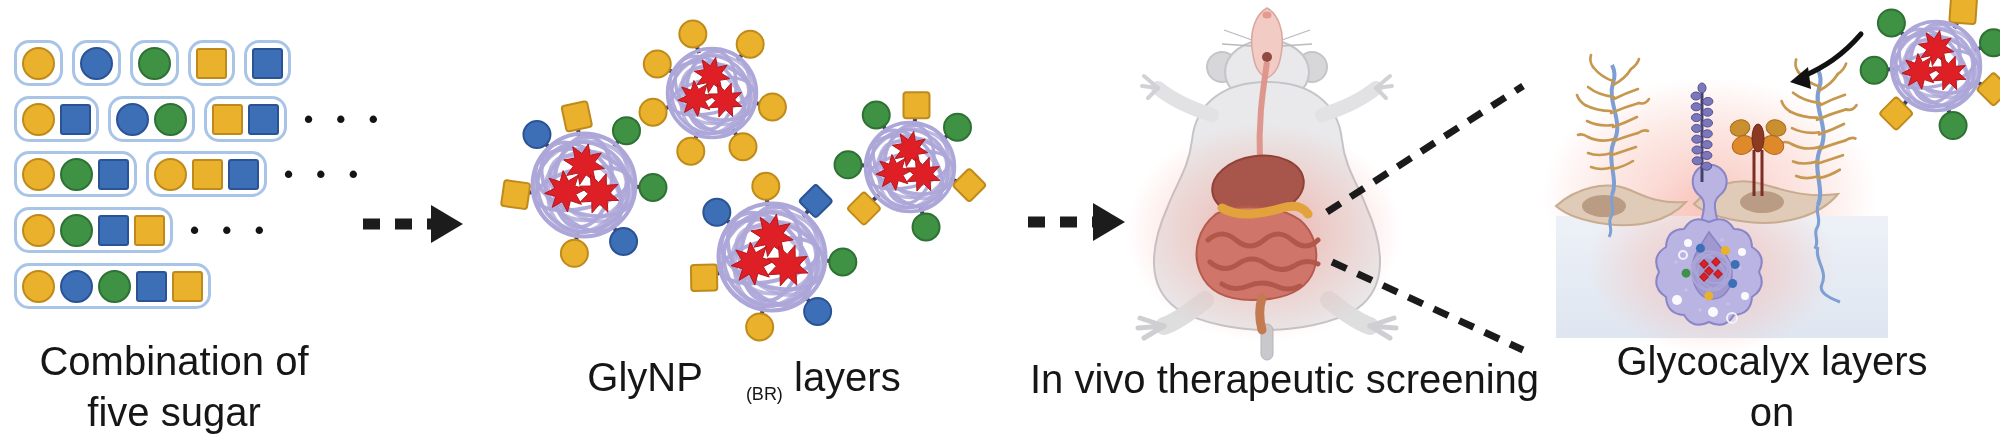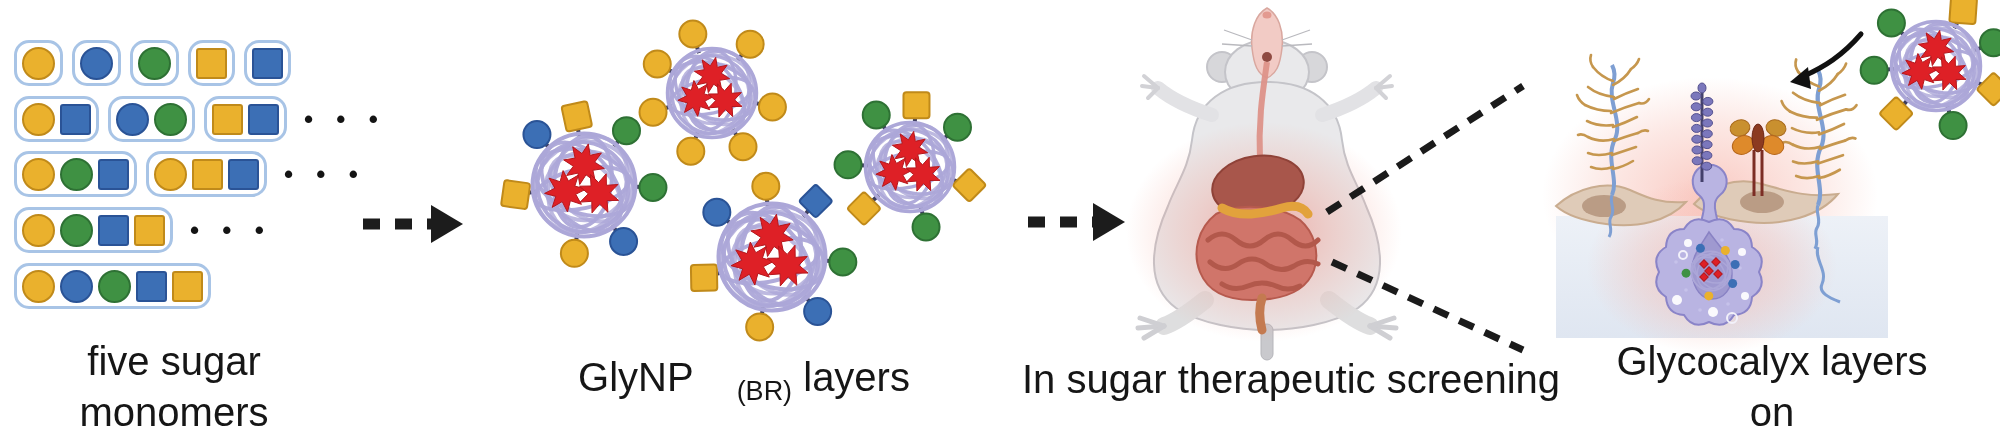--- a/index.html
+++ b/index.html
@@ -22,21 +22,21 @@
   .f-green{background:var(--c-monomer_green,#3F9143);border:2px solid #2E7134;}
   .ellipsis{
     font-weight:700;font-size:26px;letter-spacing:8px;color:#141414;
     margin-left:8px;line-height:1;white-space:nowrap;
   }
   
   .caption{
     position:absolute;text-align:center;color:var(--c-caption_text,#161616);
     font-size:40px;line-height:51px;letter-spacing:0;
   }
-  .caption .sub{font-size:27px;vertical-align:-9px;margin-left:43px;}
+  .caption .sub{font-size:18px;vertical-align:-9px;margin-left:43px;}
   
   svg.layer{position:absolute;left:0;top:0;}
   .np-thread{fill:none;stroke:var(--c-np_thread,#ACA7D8);}
   .np-stalk{stroke:var(--c-np_stalk,#3E3E5E);stroke-width:4px;}
   .star{fill:var(--c-star_red,#DE2026);stroke:#B5161C;stroke-width:1px;}
   .svg-yellow{fill:var(--c-monomer_yellow,#EAB12D);stroke:#C08A1A;stroke-width:2px;}
   .svg-blue{fill:var(--c-monomer_blue,#3C6FB5);stroke:#2A5396;stroke-width:2px;}
   .svg-green{fill:var(--c-monomer_green,#3F9143);stroke:#2E7134;stroke-width:2px;}
   .dot-yellow{fill:var(--c-monomer_yellow,#EAB12D);}
   .dot-blue{fill:var(--c-monomer_blue,#3C6FB5);}
@@ -564,29 +564,30 @@
           <span class="shp circle f-yellow"></span>
           <span class="shp circle f-blue"></span>
           <span class="shp circle f-green"></span>
           <span class="shp square f-blue"></span>
           <span class="shp square f-yellow"></span>
         </div>
       </div>
     </div>
 
   <div class="caption" style="left:0px;top:336px;width:348px;">
+    <div>Combination of</div>
     <div>five sugar monomers</div>
   </div>
 
   <div class="caption" style="left:554px;top:352px;width:380px;">
     <span>GlyNP</span><span class="sub">(BR)</span><span> layers</span>
   </div>
 
   <div class="caption" style="left:1022px;top:354px;width:525px;white-space:nowrap;">
-    <span>In sugar therapeutic screening</span>
+    <span>In vivo therapeutic screening</span>
   </div>
 
   <div class="caption" style="left:1598px;top:336px;width:348px;">
     <div>Glycocalyx layers on</div>
 
   </div>
 
 </div>
 
 </body></html>

